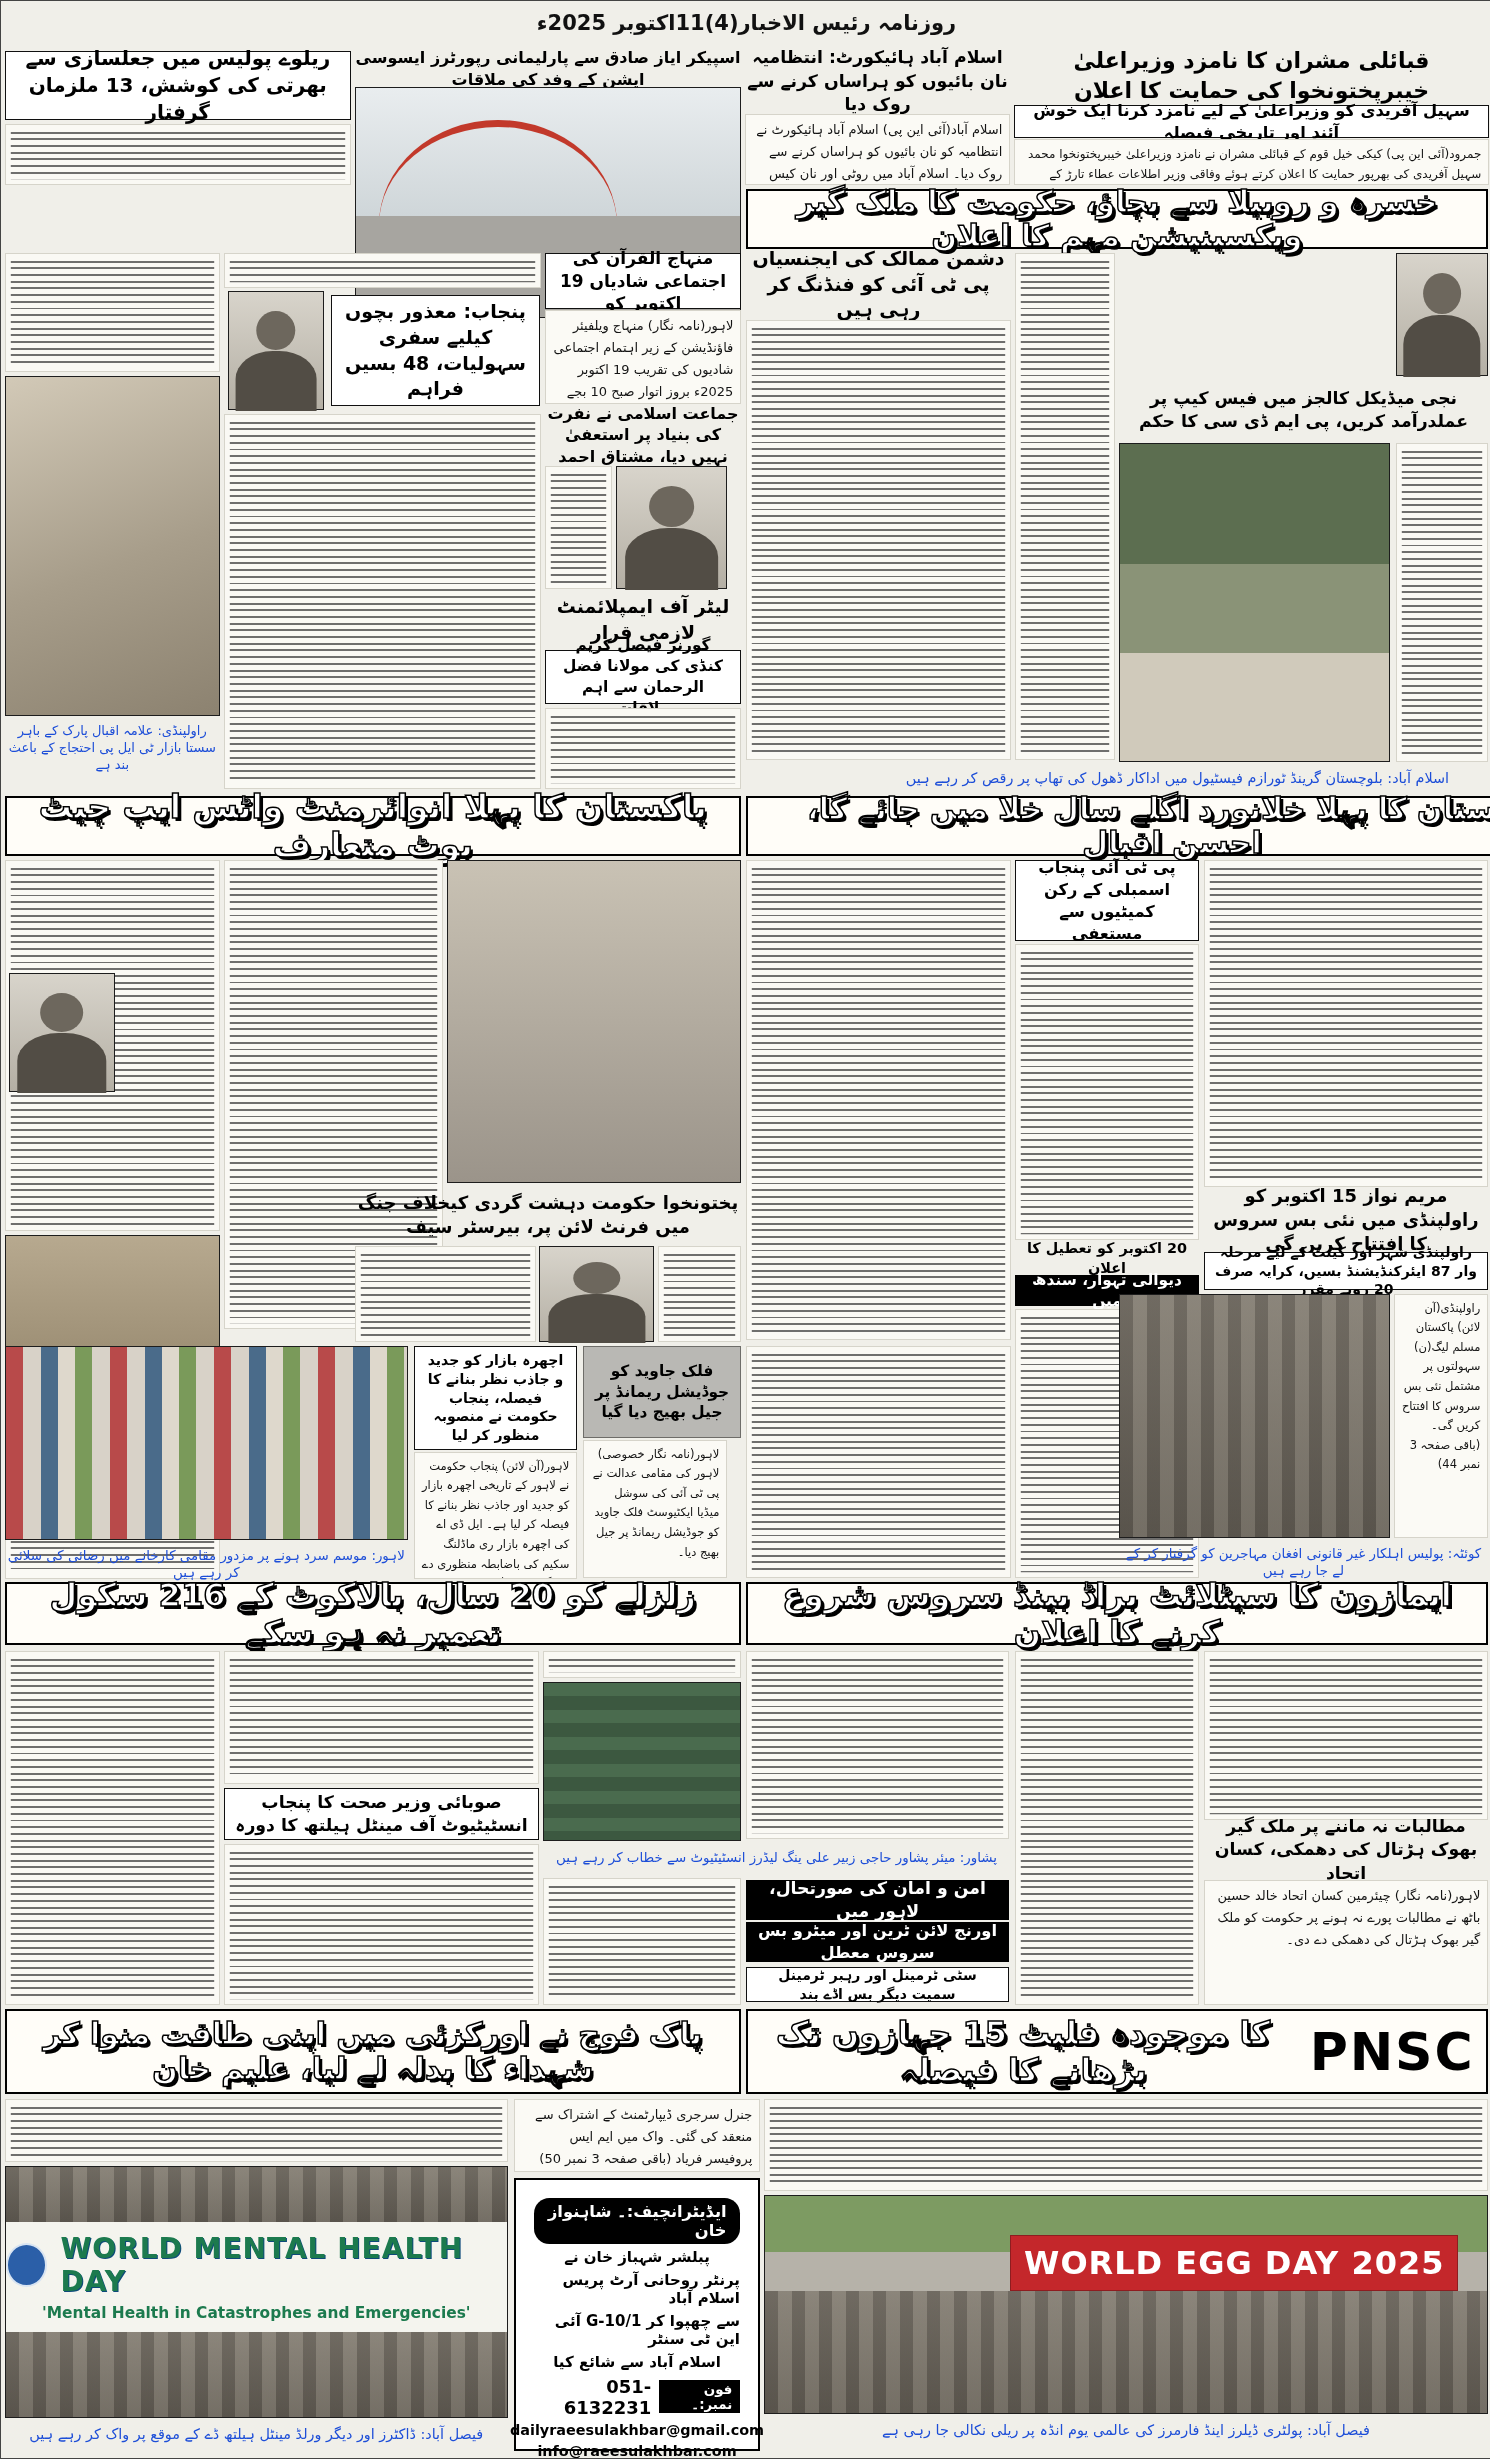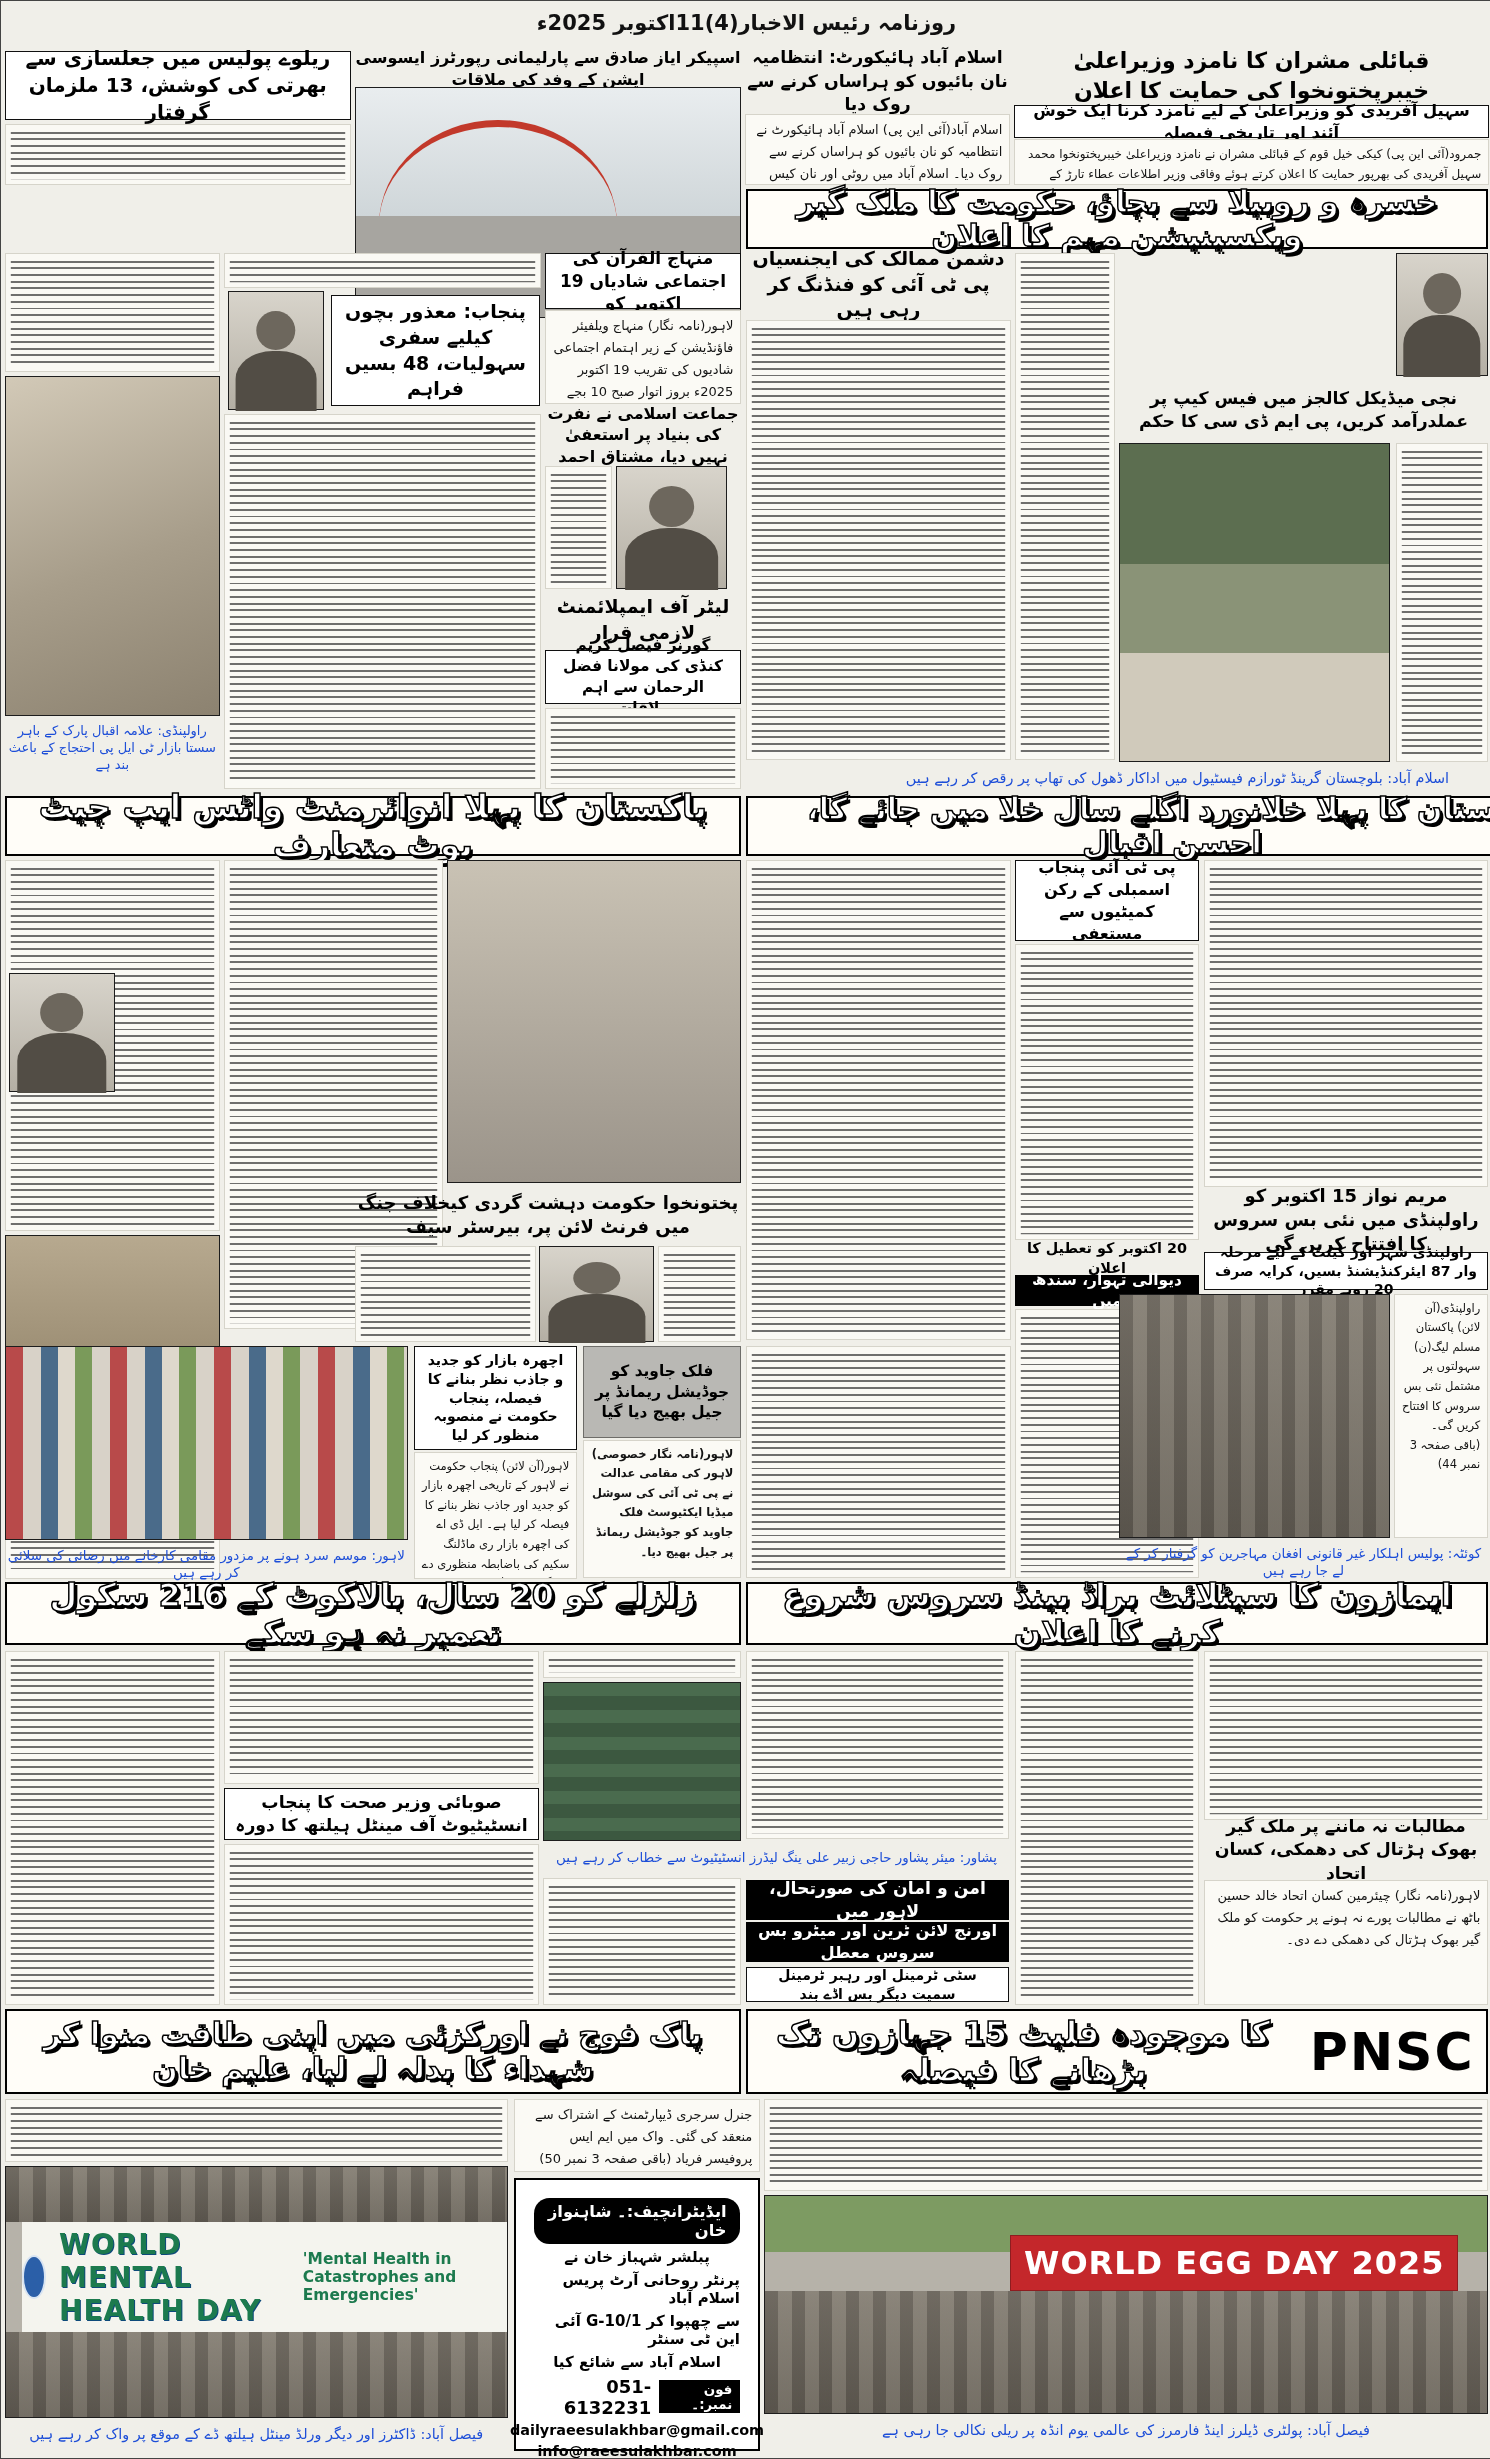--- a/index.html
+++ b/index.html
@@ -117,21 +117,21 @@
   <div class="abs fill" style="left:354px;top:1245px;width:181px;height:96px;"></div>
   <div class="abs fill" style="left:657px;top:1245px;width:83px;height:96px;"></div>
 
   <div class="abs photo" style="left:3.8px;top:1345px;width:403px;height:194px;background:repeating-linear-gradient(90deg,#b84a4a 0 17.3px,#d8d2c8 17.3px 35px,#4a6b8a 35px 52px,#ded8cc 52px 69px,#7a9a5a 69px 86px,#d8d2c8 86px 104px);"></div>
   <div class="abs hl box" style="left:413px;top:1345px;width:163px;height:104px;font-size:14px;">اچھرہ بازار کو جدید و جاذب نظر بنانے کا فیصلہ، پنجاب حکومت نے منصوبہ منظور کر لیا</div>
 
   <div class="abs cap" style="left:3.8px;top:1541px;width:403px;height:37px;font-size:13.4px;">لاہور: موسم سرد ہونے پر مزدور مقامی کارخانے میں رضائی کی سلائی کر رہے ہیں</div>
   <div class="abs body-ur" style="left:413px;top:1451px;width:163px;height:127px;font-size:11.5px;">لاہور(آن لائن) پنجاب حکومت نے لاہور کے تاریخی اچھرہ بازار کو جدید اور جاذب نظر بنانے کا فیصلہ کر لیا ہے۔ ایل ڈی اے کی اچھرہ بازار ری ماڈلنگ سکیم کی باضابطہ منظوری دے دی گئی ہے۔ (باقی صفحہ 3 نمبر 67)</div>
 
   <div class="abs hl grayhl" style="left:582px;top:1345px;width:158px;height:92px;font-size:15.4px;">فلک جاوید کو جوڈیشل ریمانڈ پر جیل بھیج دیا گیا</div>
-  <div class="abs body-ur" style="left:582px;top:1439px;width:158px;height:138px;font-size:11.5px;font-weight:bold;">لاہور(نامہ نگار خصوصی) لاہور کی مقامی عدالت نے پی ٹی آئی کی سوشل میڈیا ایکٹیوسٹ فلک جاوید کو جوڈیشل ریمانڈ پر جیل بھیج دیا۔</div>
+  <div class="abs body-ur" style="left:582px;top:1439px;width:144px;height:138px;font-size:11.5px;">لاہور(نامہ نگار خصوصی) لاہور کی مقامی عدالت نے پی ٹی آئی کی سوشل میڈیا ایکٹیوسٹ فلک جاوید کو جوڈیشل ریمانڈ پر جیل بھیج دیا۔</div>
 
   <div class="abs hl box" style="left:1014px;top:859px;width:184px;height:81px;font-size:16.3px;">پی ٹی آئی پنجاب اسمبلی کے رکن کمیٹیوں سے مستعفی</div>
   <div class="abs fill" style="left:1014px;top:943px;width:184px;height:296px;"></div>
   <div class="abs hl" style="left:1014px;top:1243px;width:184px;height:29px;font-size:14.4px;">20 اکتوبر کو تعطیل کا اعلان</div>
   <div class="abs hl inv" style="left:1014px;top:1274px;width:184px;height:31px;font-size:15.4px;">دیوالی تہوار، سندھ میں</div>
   <div class="abs fill" style="left:1014px;top:1308px;width:184px;height:269px;"></div>
 
   <div class="abs fill" style="left:745px;top:859px;width:265px;height:480px;"></div>
   <div class="abs fill" style="left:745px;top:1345px;width:265px;height:232px;"></div>
 
@@ -173,21 +173,21 @@
     <span class="bt" style="font-size:30px;">پاک فوج نے اورکزئی میں اپنی طاقت منوا کر شہداء کا بدلہ لے لیا، علیم خان</span>
   </div>
   <div class="abs band" style="left:745px;top:2008px;width:742px;height:85px;">
     <span class="latin" style="font-size:52px;">PNSC</span>
     <span class="bt" style="font-size:32px;">کا موجودہ فلیٹ 15 جہازوں تک بڑھانے کا فیصلہ</span>
   </div>
 
   <div class="abs fill" style="left:3.8px;top:2098px;width:503px;height:63px;"></div>
   <div class="abs photo" style="left:3.8px;top:2165px;width:503px;height:252px;">
     <div class="crowd" style="position:absolute;top:0;left:0;width:100%;height:22%;"></div>
-    <div style="position:absolute;top:22%;left:16px;width:100%;height:44%;background:#f4f4ee;display:flex;flex-direction:row;align-items:center;justify-content:center;gap:5.8px;">
+    <div style="position:absolute;top:22%;left:0;width:100%;height:44%;background:#f4f4ee;display:flex;flex-direction:column;align-items:center;justify-content:center;gap:5.8px;">
       <div style="display:flex;align-items:center;gap:13.4px;">
         <span style="width:44px;height:44px;border-radius:50%;background:#2b5fa8;border:2.9px solid #d8e4f2;display:inline-block;"></span>
         <span style="font-size:28px;font-weight:bold;color:#1c7a4e;letter-spacing:1px;text-shadow:1px 1px 0 #0d4a7a;">WORLD MENTAL HEALTH DAY</span>
       </div>
       <span style="font-size:15.4px;font-weight:bold;color:#1c7a4e;">'Mental Health in Catastrophes and Emergencies'</span>
     </div>
     <div class="crowd" style="position:absolute;top:66%;left:0;width:100%;height:34%;"></div>
   </div>
   <div class="abs cap" style="left:3.8px;top:2419px;width:503px;height:37px;">فیصل آباد: ڈاکٹرز اور دیگر ورلڈ مینٹل ہیلتھ ڈے کے موقع پر واک کر رہے ہیں</div>
 

